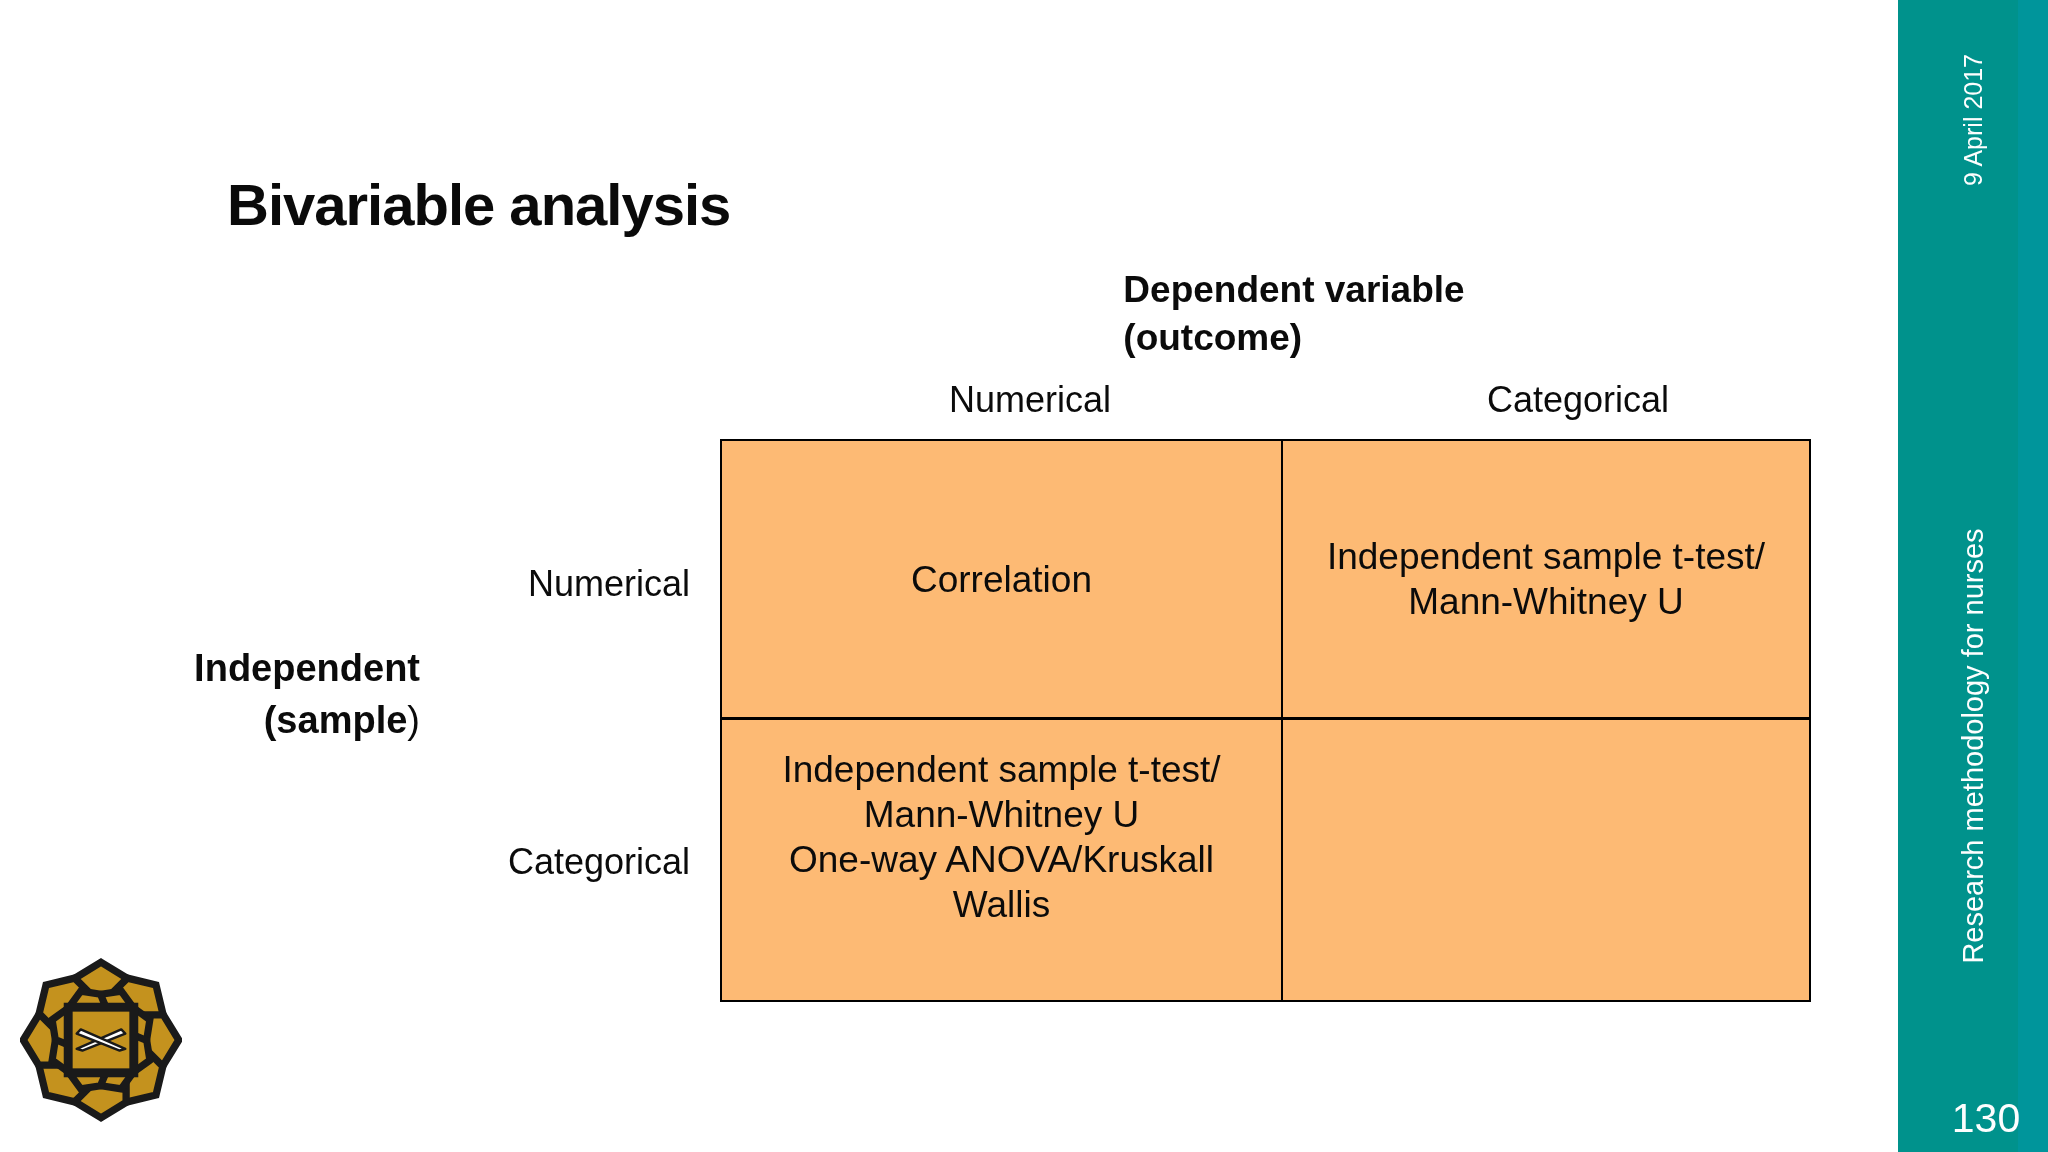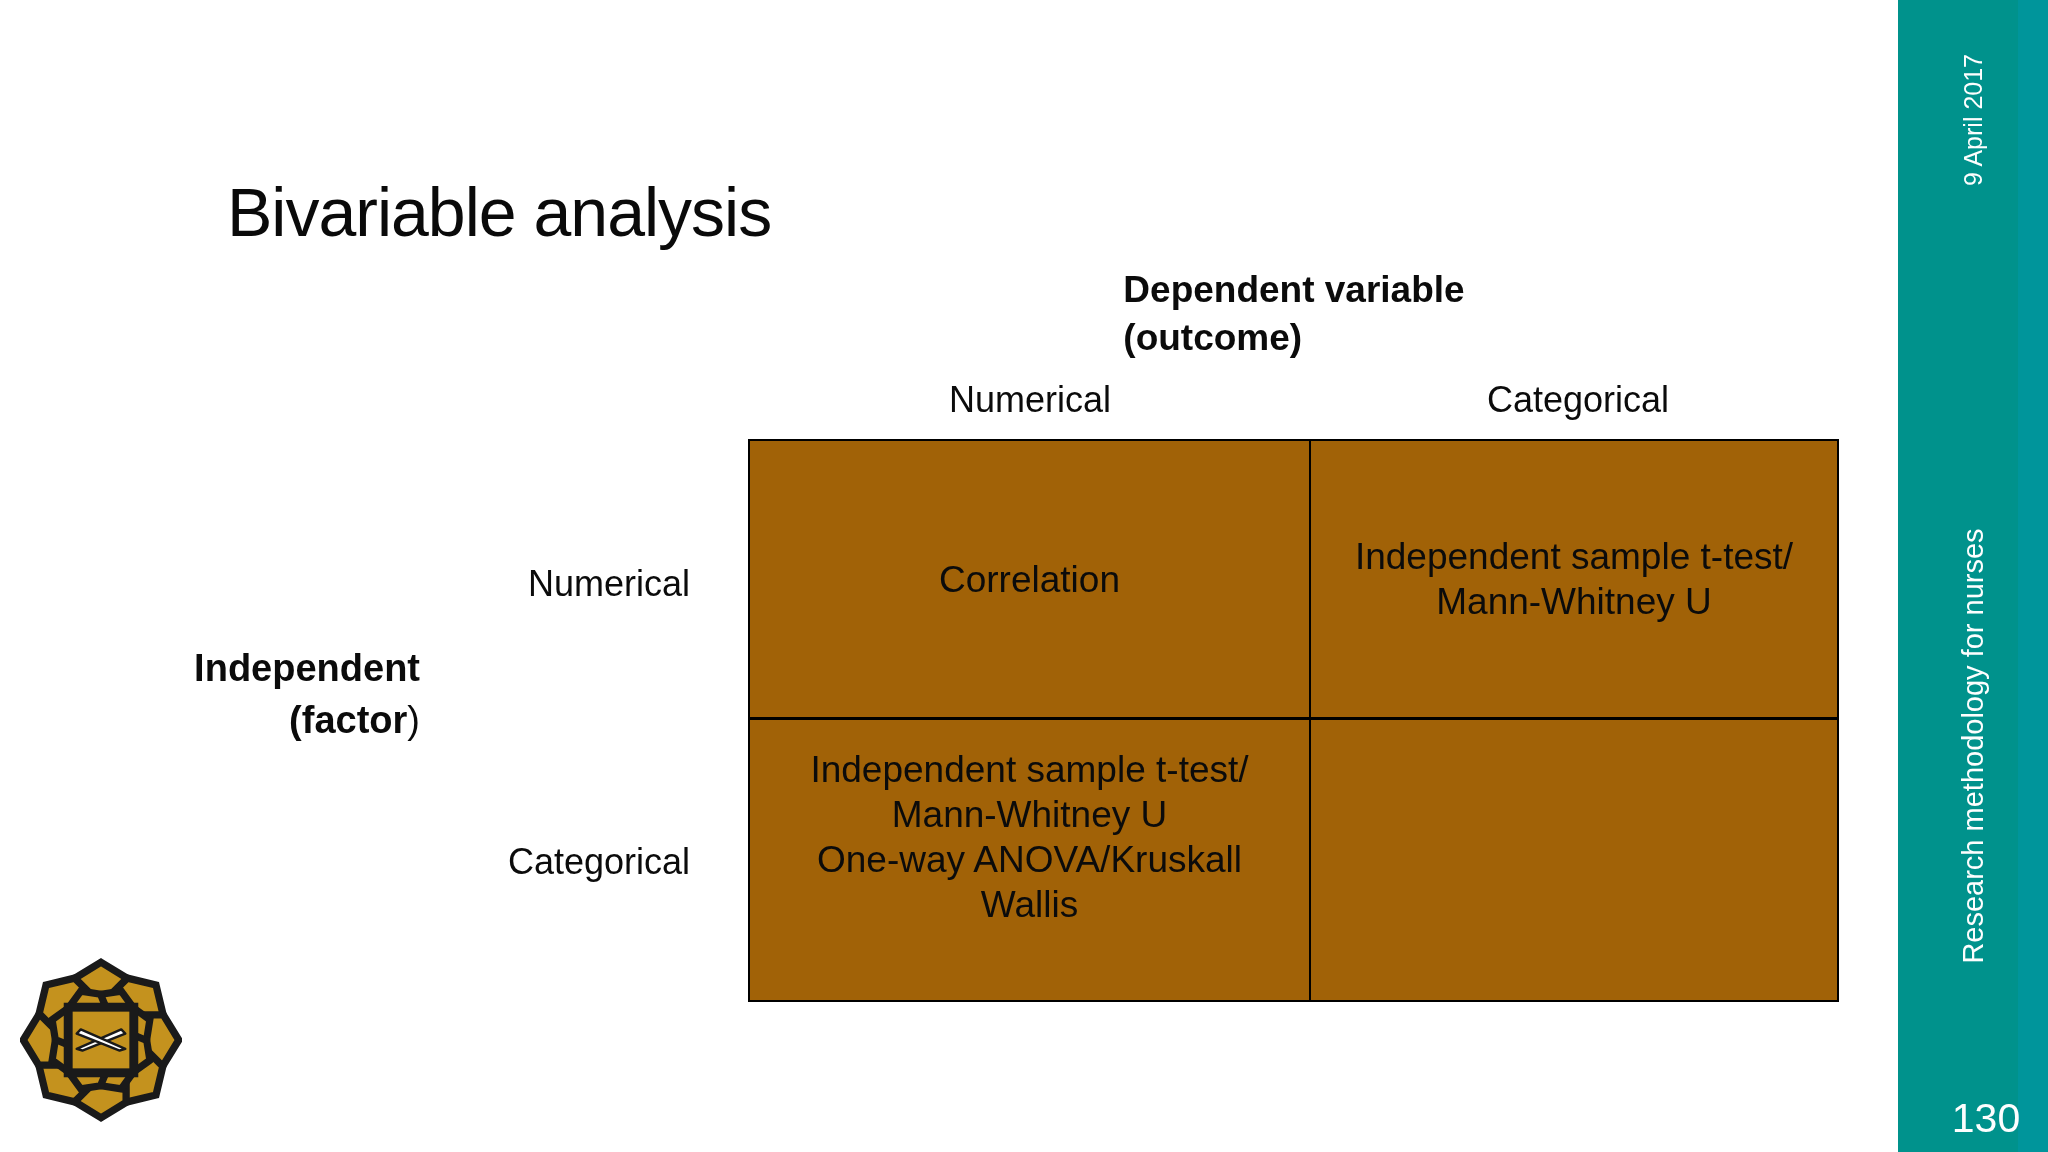--- a/index.html
+++ b/index.html
@@ -6,21 +6,21 @@
   body{
     width:2048px;height:1152px;position:relative;overflow:hidden;
     font-family:"Liberation Sans","DejaVu Sans",sans-serif;
     color:#0b0b0b;
   }
   .slide{position:absolute;inset:0;background:#ffffff;}
 
   
   .title{
     position:absolute;left:227px;top:118px;
-    font-size:68px;font-weight:normal;line-height:96px;
+    font-size:58px;font-weight:bold;line-height:96px;
     letter-spacing:-1px;white-space:nowrap;color:#0a0a0a;
   }
 
   
   .dep-title{
     position:absolute;left:1294px;top:266px;transform:translateX(-50%);
     font-size:37px;font-weight:bold;line-height:48px;
     text-align:left;white-space:pre-line;
   }
 
@@ -42,24 +42,24 @@
   
   .row-h{
     position:absolute;left:440px;width:250px;text-align:right;
     font-size:36px;line-height:44px;white-space:nowrap;
   }
   .row-h1{top:562px;}
   .row-h2{top:840px;}
 
   
   .tbl{
-    position:absolute;left:748px;top:439px;width:1091px;height:563px;
+    position:absolute;left:720px;top:439px;width:1091px;height:563px;
     box-sizing:border-box;border:2px solid #000;
     display:grid;grid-template-columns:561px 1fr;grid-template-rows:279px 1fr;
-    background:#a16207;
+    background:#fdba74;
   }
   .cell{
     display:flex;align-items:center;justify-content:center;
     text-align:center;white-space:pre-line;
     font-size:37px;line-height:45px;box-sizing:border-box;
   }
   .cell.c1{border-right:2px solid #000;border-bottom:3px solid #000;}
   .cell.c2{border-bottom:3px solid #000;}
   .cell.c3{border-right:2px solid #000;padding-bottom:46px;}
 
@@ -90,21 +90,21 @@
   <h1 class="title">Bivariable analysis</h1>
 
   <div class="dep-title">Dependent variable
 (outcome)</div>
 
   <div class="col-h col-h1">Numerical</div>
   <div class="col-h col-h2">Categorical</div>
 
   <div class="row-axis">
     <div>Independent</div>
-    <div><span class="b">(factor</span><span class="reg">)</span></div>
+    <div><span class="b">(sample</span><span class="reg">)</span></div>
   </div>
 
   <div class="row-h row-h1">Numerical</div>
   <div class="row-h row-h2">Categorical</div>
 
   <div class="tbl">
     <div class="cell c1">Correlation</div>
     <div class="cell c2">Independent sample t-test/
 Mann-Whitney U</div>
     <div class="cell c3">Independent sample t-test/

